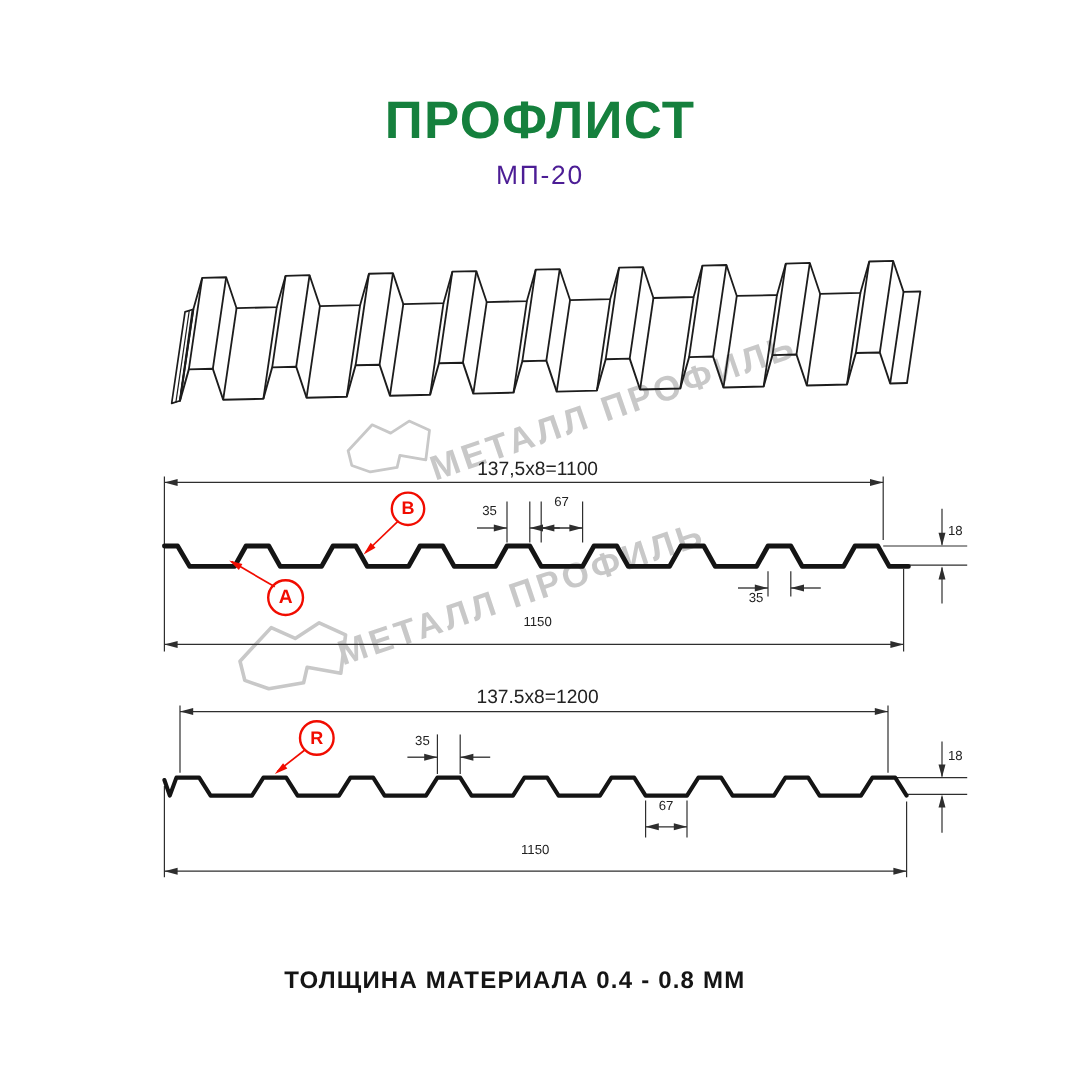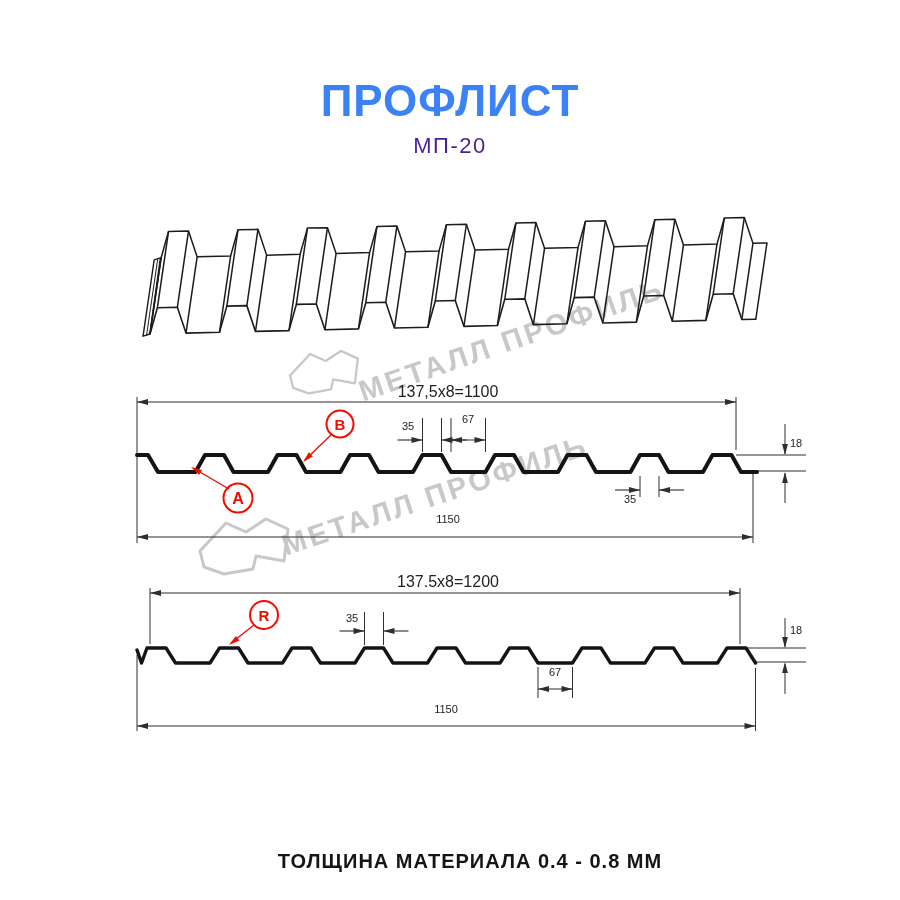--- a/index.html
+++ b/index.html
@@ -1,25 +1,25 @@
 <!DOCTYPE html>
 <html><head>
 <meta charset="utf-8">
 <style>
   html,body{margin:0;padding:0;background:#fff;}
   .canvas{position:relative;width:900px;height:900px;background:#ffffff;overflow:hidden;
           font-family:"Liberation Sans",sans-serif;}
   
   .title{position:absolute;left:450px;top:76px;transform:translateX(-50%);
-         font-size:44px;font-weight:700;letter-spacing:1px;color:#3b82f6;white-space:nowrap;}
+         font-size:44px;font-weight:700;letter-spacing:1px;color:#15803d;white-space:nowrap;}
   .subtitle{position:absolute;left:450px;top:133px;transform:translateX(-50%);
          font-size:22px;font-weight:400;letter-spacing:1.5px;color:#4c1d95;white-space:nowrap;}
   
-  .footer{position:absolute;left:470px;top:806px;transform:translateX(-50%);
-         font-size:20px;font-weight:700;letter-spacing:1px;color:#151515;white-space:nowrap;margin-top:44px;}
+  .footer{position:absolute;left:429px;top:806px;transform:translateX(-50%);
+         font-size:20px;font-weight:700;letter-spacing:1px;color:#151515;white-space:nowrap;}
   
   .wm-text{position:absolute;font-size:29px;font-weight:700;letter-spacing:3px;
          color:#c8c8c8;white-space:nowrap;transform-origin:0 50%;}
   .wm1t{left:360px;top:376px;transform:rotate(-19deg);}
   .wm2t{left:283px;top:530px;transform:rotate(-18.5deg);}
   .wm-logo{position:absolute;}
   .wm1l{left:287px;top:344px;width:74px;height:57px;}
   .wm2l{left:196px;top:517px;width:96px;height:60px;}
   
   #draw{position:absolute;left:0;top:0;}

